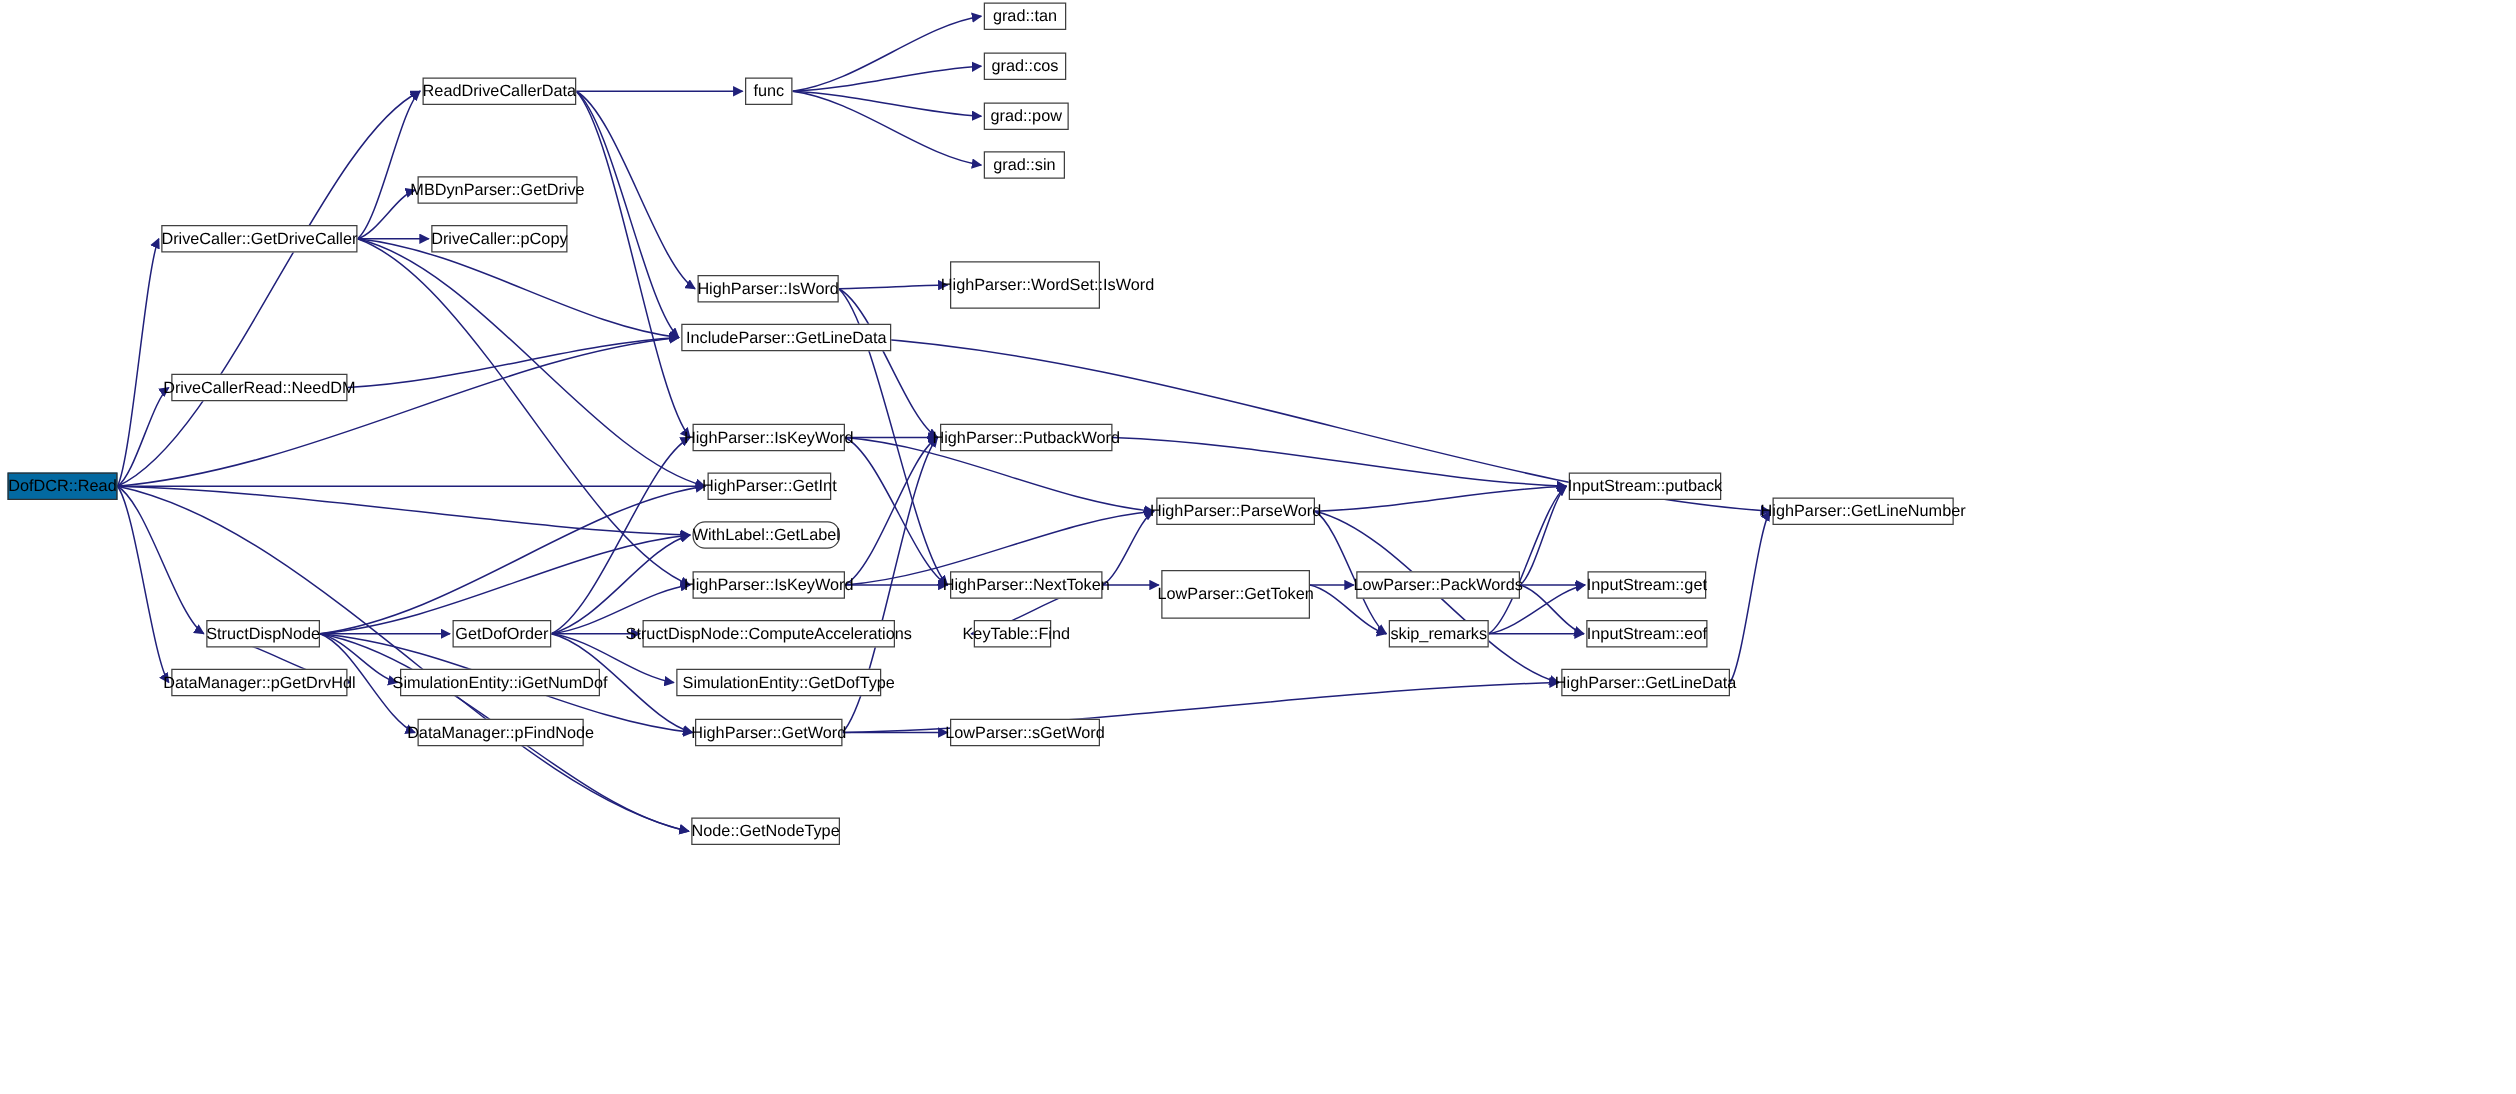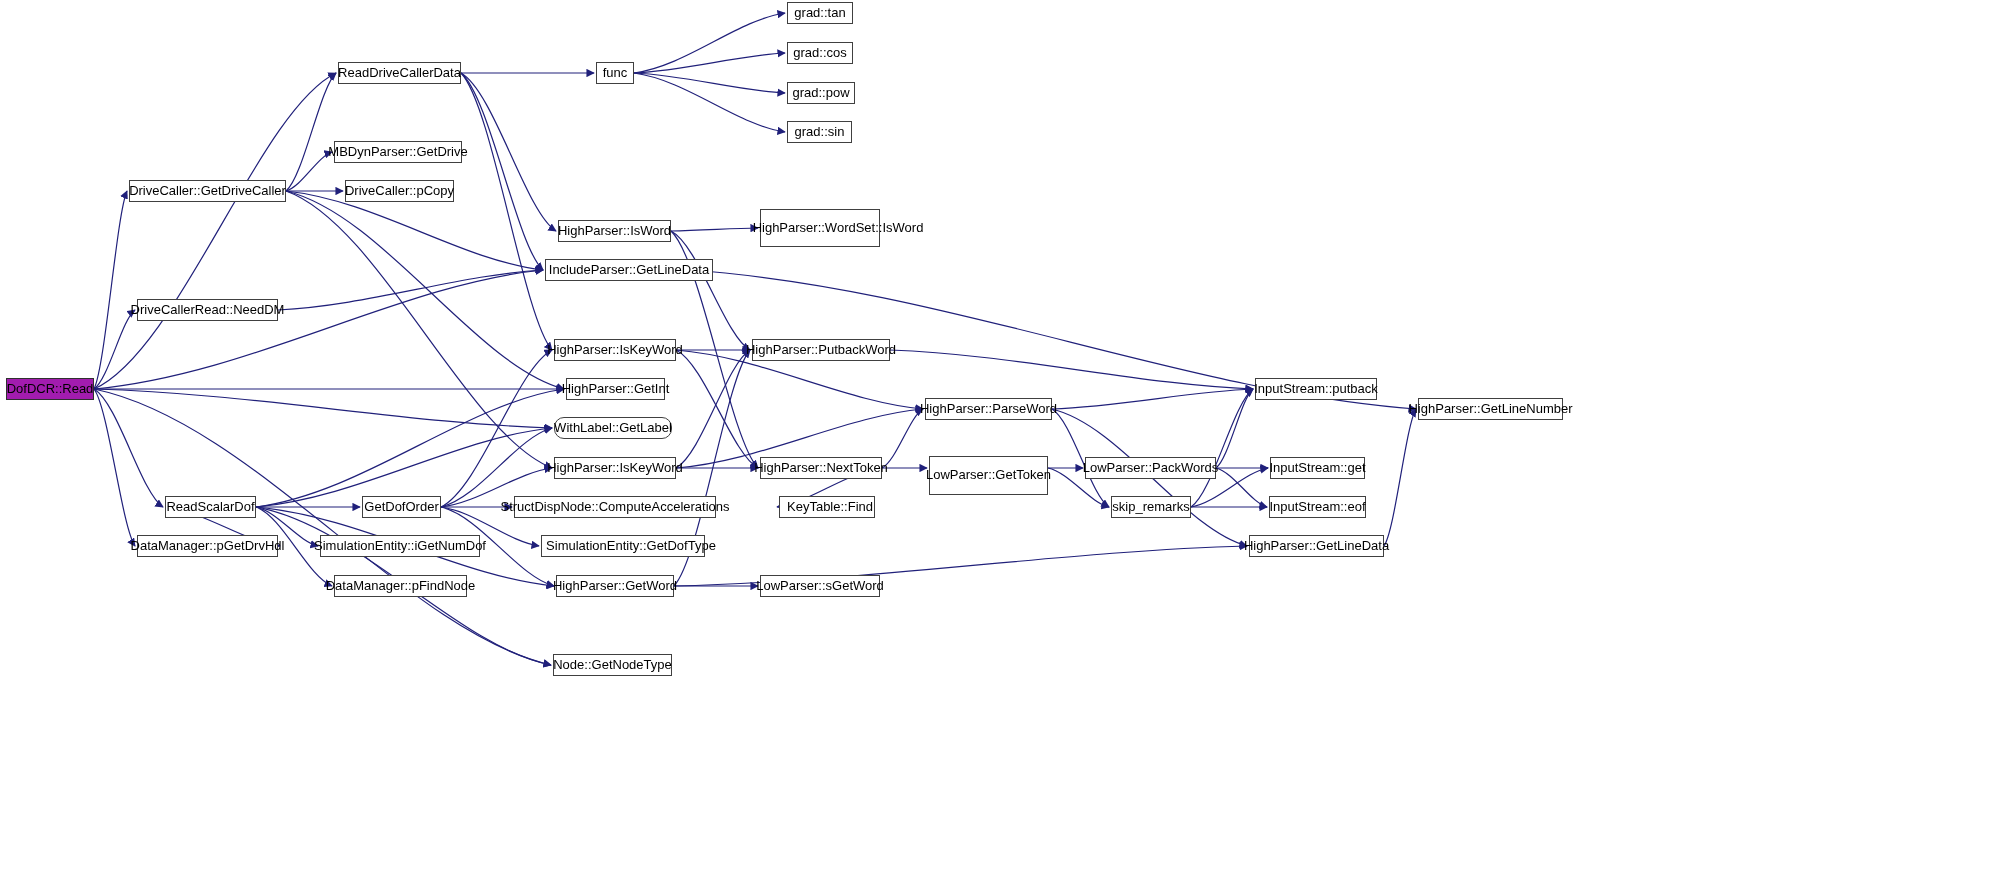--- a/index.html
+++ b/index.html
@@ -21,21 +21,21 @@
     font-size:13px;
     line-height:1.15;
     display:flex;
     align-items:center;
     justify-content:center;
     text-align:center;
     white-space:nowrap;
     padding:0 6px;
     cursor:pointer;
   }
-  .node.root{background:#a21caf;border-color:#303030;}
+  .node.root{background:#0369a1;border-color:#303030;}
   .node.two-line{white-space:normal;line-height:1.12;font-size:13px;}
 </style>
 </head>
 <body>
 
 <div id="canvas">
   <svg id="edges" xmlns="http://www.w3.org/2000/svg">
     <defs>
       <marker id="arrow" viewBox="0 0 10 10" refX="9" refY="5" markerWidth="7" markerHeight="7" orient="auto-start-reverse">
         <path d="M 0 0 L 10 5 L 0 10 z" fill="#20207a"></path>
@@ -111,21 +111,21 @@
         <path d="M 1384,546 C 1395.2,529.56 1405.76,425.44 1416,409" fill="none" stroke="#20207a" stroke-width="1.2" marker-end="url(#arrow)"></path>
       </g>
   </svg>
   <div id="node-layer">
       <div class="node root" style="left: 6px; top: 378px; width: 88px; height: 22px;">DofDCR::Read</div>
       <div class="node" style="left: 338px; top: 62px; width: 123px; height: 22px;">ReadDriveCallerData</div>
       <div class="node" style="left: 334px; top: 141px; width: 128px; height: 22px;">MBDynParser::GetDrive</div>
       <div class="node" style="left: 129px; top: 180px; width: 157px; height: 22px;">DriveCaller::GetDriveCaller</div>
       <div class="node" style="left: 345px; top: 180px; width: 109px; height: 22px;">DriveCaller::pCopy</div>
       <div class="node" style="left: 137px; top: 299px; width: 141px; height: 22px;">DriveCallerRead::NeedDM</div>
-      <div class="node" style="left: 165px; top: 496px; width: 91px; height: 22px;">ReadScalarDof</div>
+      <div class="node" style="left: 165px; top: 496px; width: 91px; height: 22px;">StructDispNode</div>
       <div class="node" style="left: 137px; top: 535px; width: 141px; height: 22px;">DataManager::pGetDrvHdl</div>
       <div class="node" style="left: 362px; top: 496px; width: 79px; height: 22px;">GetDofOrder</div>
       <div class="node" style="left: 320px; top: 535px; width: 160px; height: 22px;">SimulationEntity::iGetNumDof</div>
       <div class="node" style="left: 334px; top: 575px; width: 133px; height: 22px;">DataManager::pFindNode</div>
       <div class="node" style="left: 596px; top: 62px; width: 38px; height: 22px;">func</div>
       <div class="node" style="left: 787px; top: 2px; width: 66px; height: 22px;">grad::tan</div>
       <div class="node" style="left: 787px; top: 42px; width: 66px; height: 22px;">grad::cos</div>
       <div class="node" style="left: 787px; top: 82px; width: 68px; height: 22px;">grad::pow</div>
       <div class="node" style="left: 787px; top: 121px; width: 65px; height: 22px;">grad::sin</div>
       <div class="node" style="left: 558px; top: 220px; width: 113px; height: 22px;">HighParser::IsWord</div>
@@ -137,21 +137,21 @@
       <div class="node" style="left: 554px; top: 339px; width: 122px; height: 22px;">HighParser::IsKeyWord</div>
       <div class="node" style="left: 566px; top: 378px; width: 99px; height: 22px;">HighParser::GetInt</div>
       <div class="node" style="left: 554px; top: 417px; width: 118px; height: 22px; border-radius: 10px;">WithLabel::GetLabel</div>
       <div class="node" style="left: 554px; top: 457px; width: 122px; height: 22px;">HighParser::IsKeyWord</div>
       <div class="node" style="left: 514px; top: 496px; width: 202px; height: 22px;">StructDispNode::ComputeAccelerations</div>
       <div class="node" style="left: 541px; top: 535px; width: 164px; height: 22px; padding-left: 22px;">SimulationEntity::GetDofType</div>
       <div class="node" style="left: 556px; top: 575px; width: 118px; height: 22px;">HighParser::GetWord</div>
       <div class="node" style="left: 553px; top: 654px; width: 119px; height: 22px;">Node::GetNodeType</div>
       <div class="node" style="left: 752px; top: 339px; width: 138px; height: 22px;">HighParser::PutbackWord</div>
       <div class="node" style="left: 760px; top: 457px; width: 122px; height: 22px;">HighParser::NextToken</div>
-      <div class="node" style="left: 779px; top: 496px; width: 96px; height: 22px; padding-left: 12px;">KeyTable::Find</div>
+      <div class="node" style="left: 779px; top: 496px; width: 62px; height: 22px; padding-left: 12px;">KeyTable::Find</div>
       <div class="node" style="left: 760px; top: 575px; width: 120px; height: 22px;">LowParser::sGetWord</div>
       <div class="node" style="left: 925px; top: 398px; width: 127px; height: 22px;">HighParser::ParseWord</div>
       <div class="node" style="left: 929px; top: 456px; width: 119px; height: 39px;">LowParser::GetToken</div>
       <div class="node" style="left: 1111px; top: 496px; width: 80px; height: 22px;">skip_remarks</div>
       <div class="node" style="left: 1085px; top: 457px; width: 131px; height: 22px;">LowParser::PackWords</div>
       <div class="node" style="left: 1255px; top: 378px; width: 122px; height: 22px;">InputStream::putback</div>
       <div class="node" style="left: 1270px; top: 457px; width: 95px; height: 22px;">InputStream::get</div>
       <div class="node" style="left: 1269px; top: 496px; width: 97px; height: 22px;">InputStream::eof</div>
       <div class="node" style="left: 1249px; top: 535px; width: 135px; height: 22px;">HighParser::GetLineData</div>
       <div class="node" style="left: 1418px; top: 398px; width: 145px; height: 22px;">HighParser::GetLineNumber</div>

